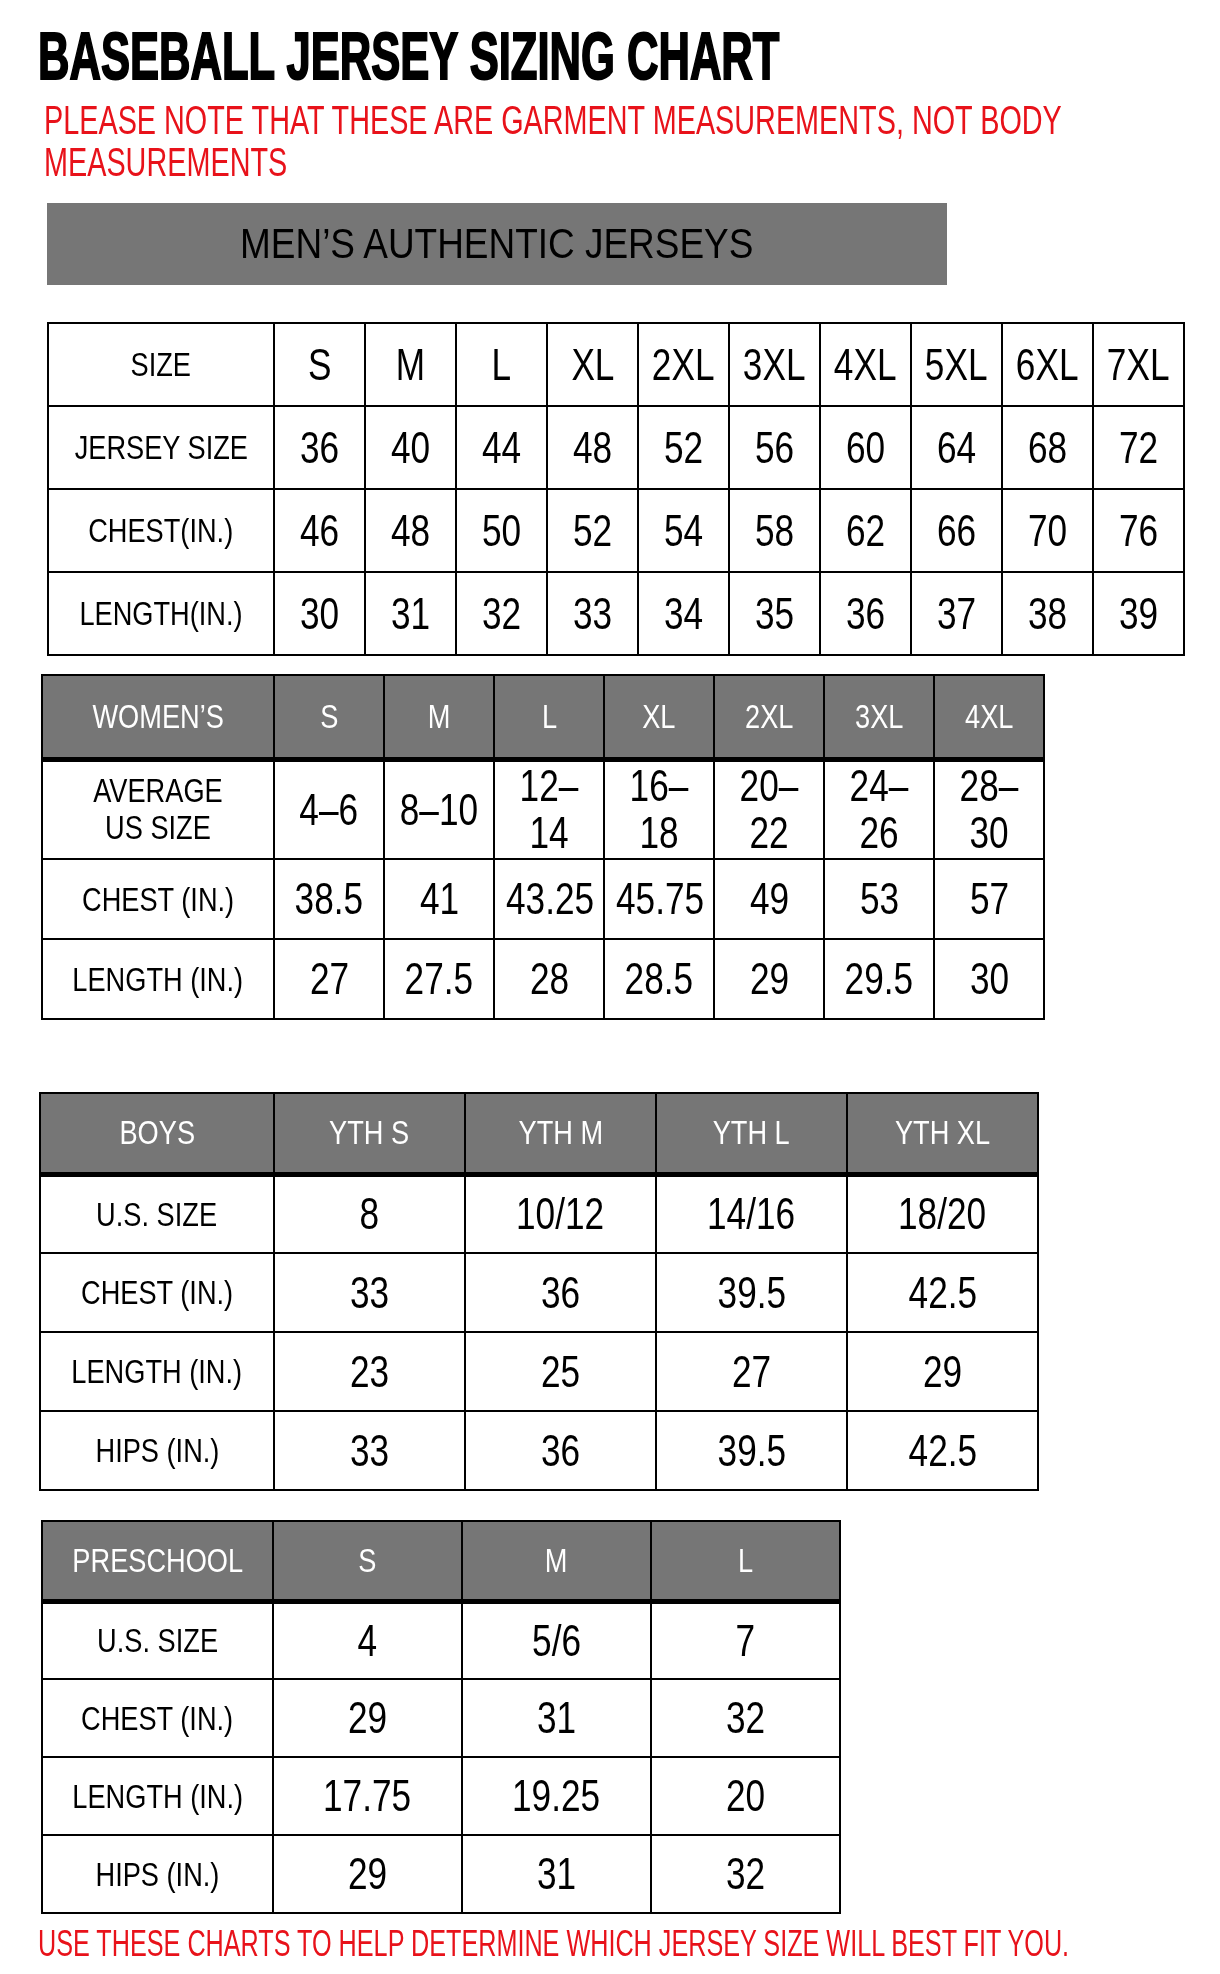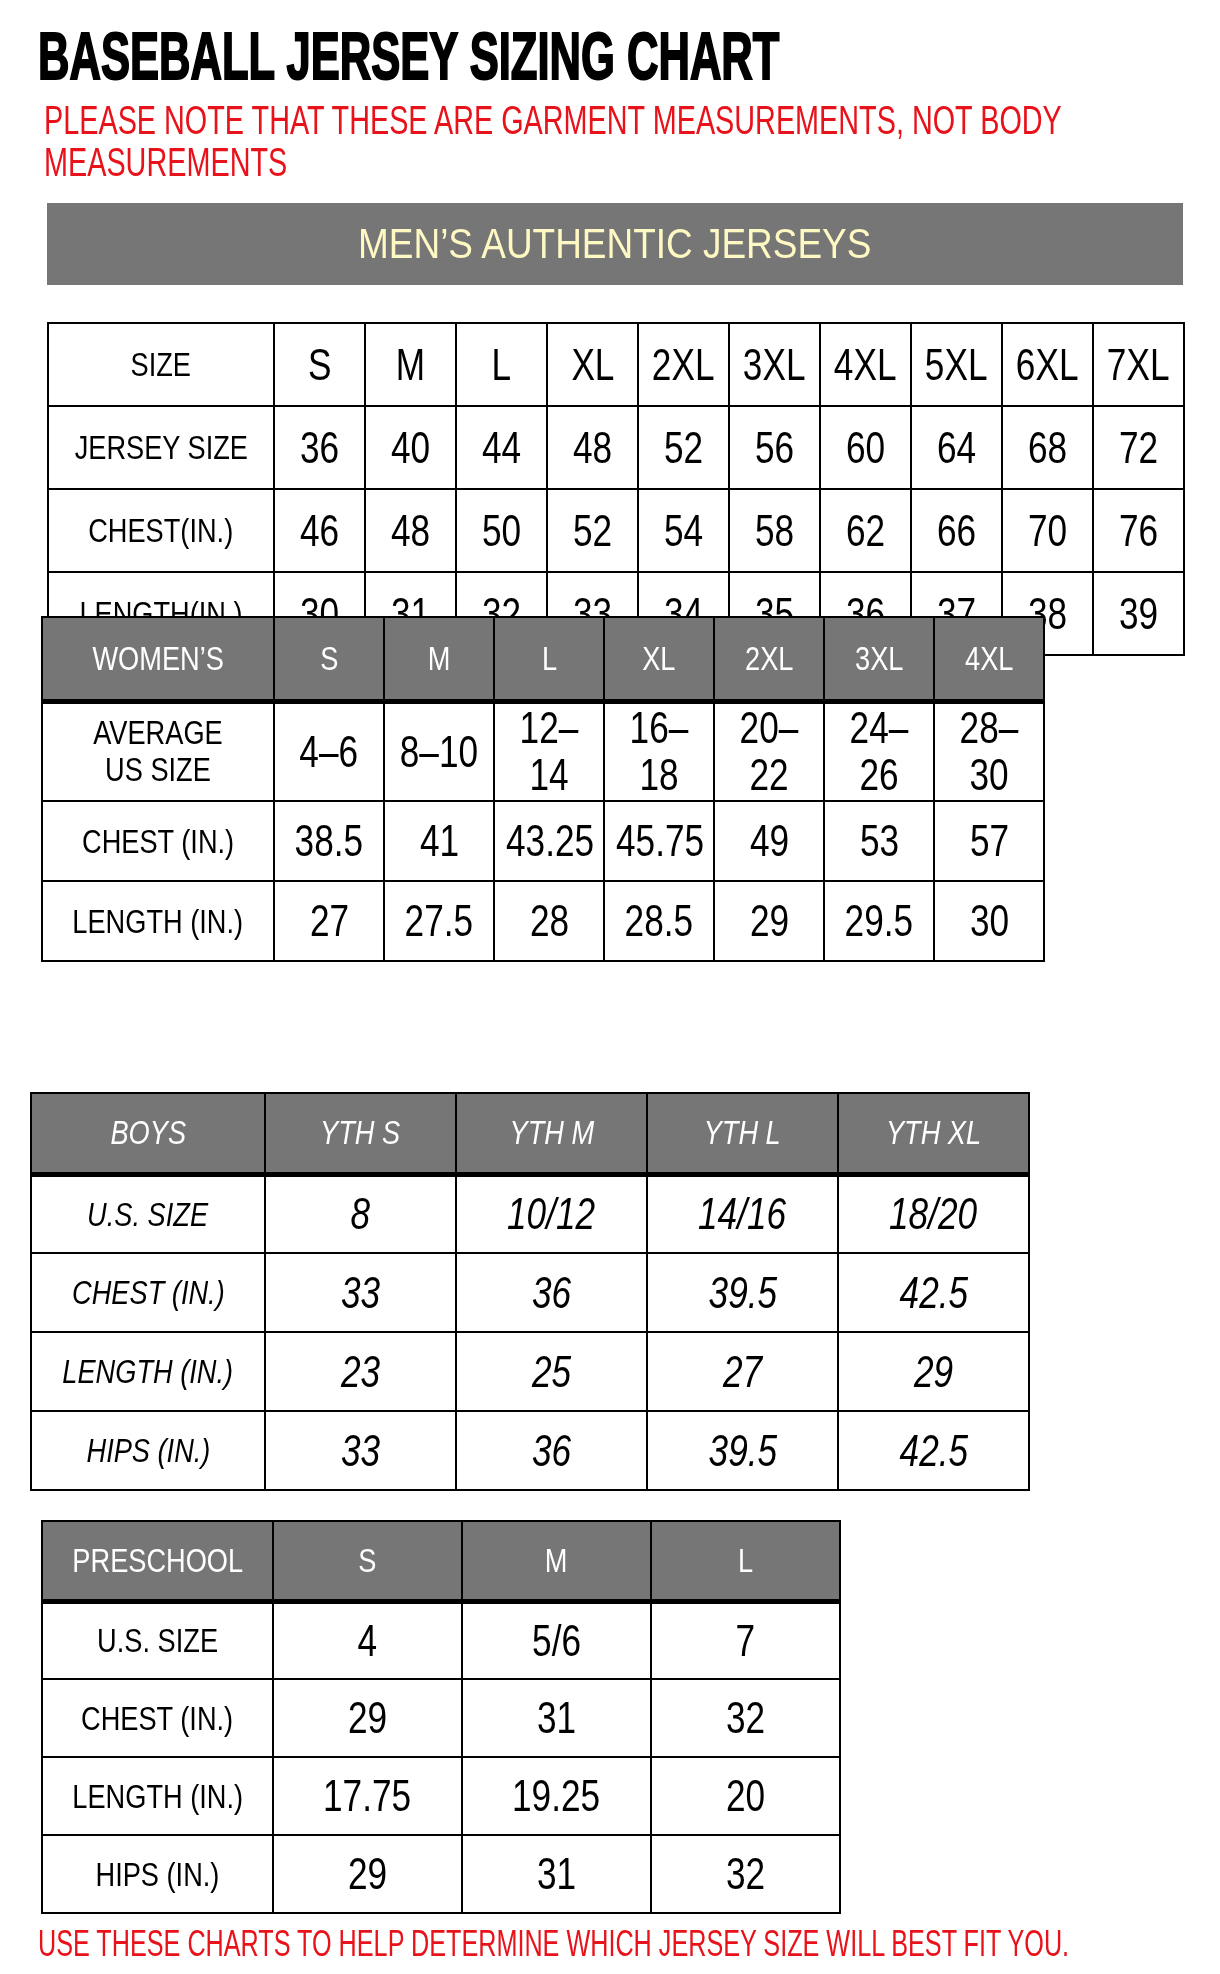--- a/index.html
+++ b/index.html
@@ -29,22 +29,22 @@
     font-size:40px;line-height:1.06;white-space:nowrap;
     transform:scaleX(0.72);transform-origin:left top;
   }
   .footer{
     position:absolute;left:38px;top:1924px;
     color:var(--red);
     font-size:36px;line-height:1.1;white-space:nowrap;
     transform:scaleX(0.70);transform-origin:left top;
   }
   .mens-bar{
-    position:absolute;left:47px;top:203px;width:1136px;height:82px;
-    background:var(--gray);color:#fef9c3;
+    position:absolute;left:47px;top:203px;width:900px;height:82px;
+    background:var(--gray);color:#000000;
     display:flex;align-items:center;justify-content:center;
     font-size:42px;
   }
   table.t{
     position:absolute;border-collapse:collapse;table-layout:fixed;
     text-align:center;
   }
   table.t td, table.t th{
     border:2px solid var(--ink);
     vertical-align:middle;text-align:center;
@@ -57,27 +57,27 @@
   table.t td.label{font-size:34px;}
   table.t td.val{font-size:44px;}
   .cnd{display:inline-block;transform:scaleX(0.8);transform-origin:center;white-space:pre-line;line-height:1.08;}
   .cnd-bar{display:inline-block;transform:scaleX(0.88);transform-origin:center;}
   
   .t-mens{left:47px;top:285px;width:1136px;margin-top:37px;}
   .t-mens col.c-label{width:226px;}
   .t-mens col.c-data{width:91px;}
   .t-mens tbody tr{height:83px;}
   
-  .t-womens{left:41px;top:616px;width:1002px;}
+  .t-womens{left:41px;top:674px;width:1002px;}
   .t-womens col.c-label{width:232px;}
   .t-womens col.c-data{width:110px;}
   .t-womens thead tr{height:84px;}
   .t-womens tbody tr{height:80px;}
   
-  .t-boys{left:30px;top:1092px;width:998px;font-style:italic;}
+  .t-boys{left:39px;top:1092px;width:998px;}
   .t-boys col.c-label{width:234px;}
   .t-boys col.c-data{width:191px;}
   .t-boys thead tr{height:81px;}
   .t-boys tbody tr{height:79px;}
   
   .t-preschool{left:41px;top:1520px;width:798px;}
   .t-preschool col.c-label{width:231px;}
   .t-preschool col.c-data{width:189px;}
   .t-preschool thead tr{height:80px;}
   .t-preschool tbody tr{height:78px;}

